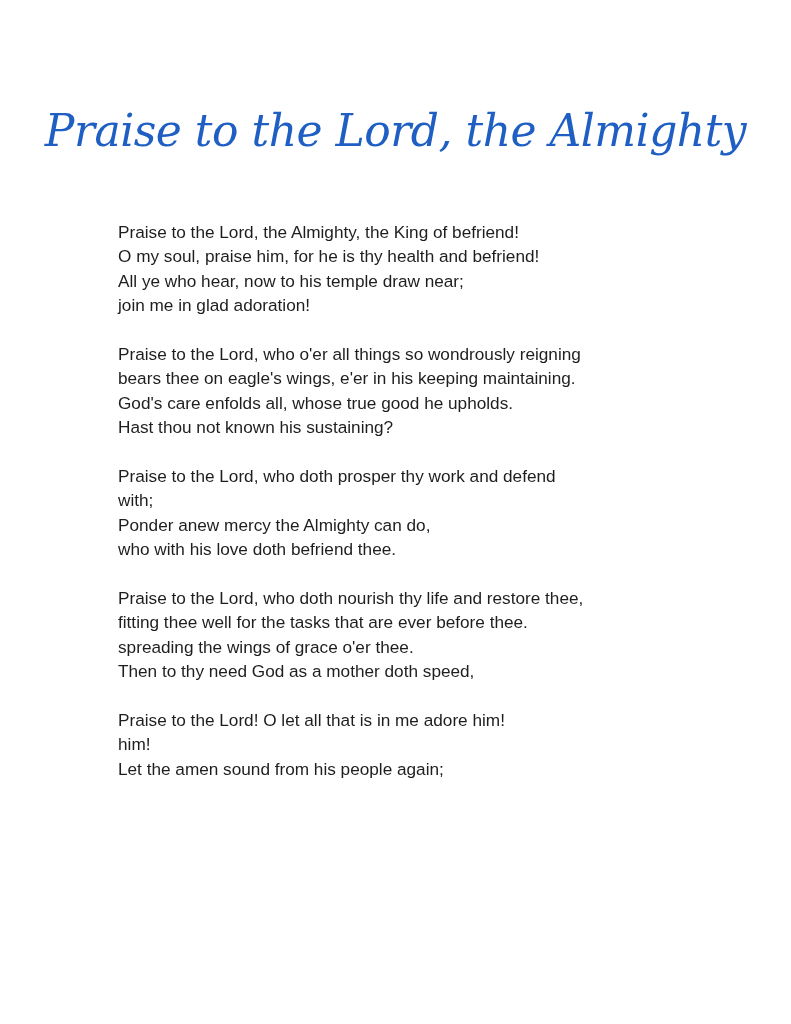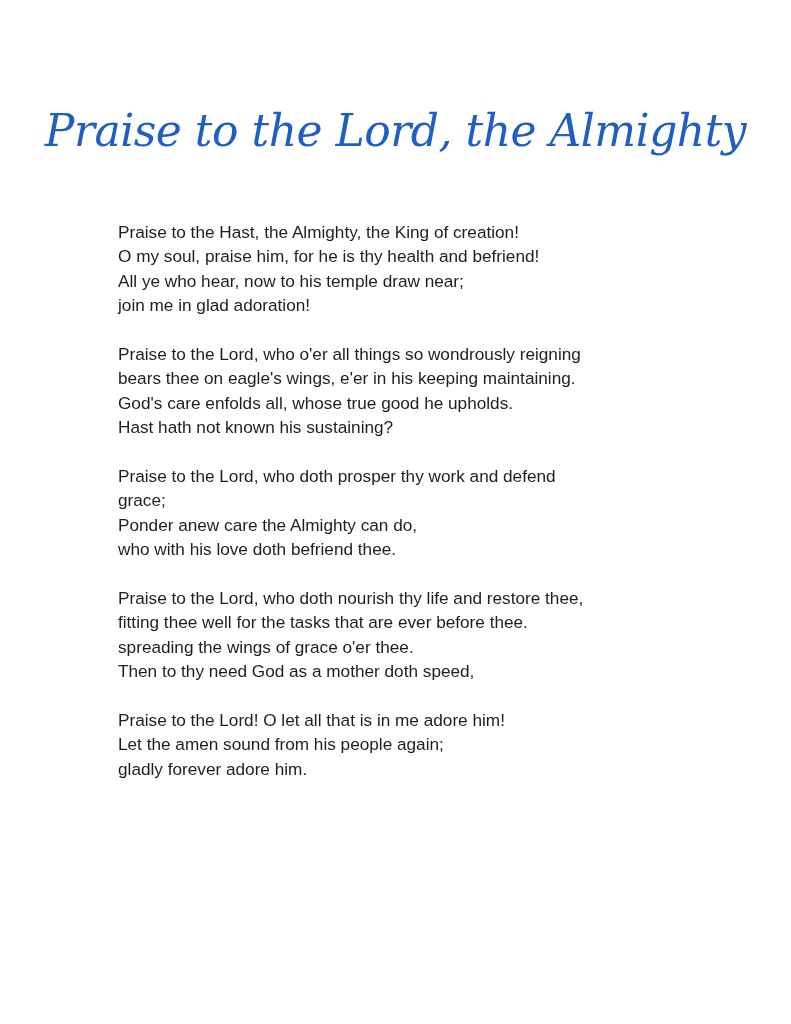--- a/index.html
+++ b/index.html
@@ -26,41 +26,41 @@
     .stanza { margin: 0 0 24.4px 0; }
     .line { display: block; white-space: pre-wrap; }
   </style>
 </head>
 <body>
 
 <div class="title">Praise to the Lord, the Almighty</div>
 
 <div class="lyrics">
   <div class="stanza">
-    <span class="line">Praise to the Hast, the Almighty, the King of creation!</span>
+    <span class="line">Praise to the Lord, the Almighty, the King of befriend!</span>
     <span class="line">O my soul, praise him, for he is thy health and befriend!</span>
     <span class="line">All ye who hear, now to his temple draw near;</span>
     <span class="line">join me in glad adoration!</span>
   </div>
   <div class="stanza">
     <span class="line">Praise to the Lord, who o'er all things so wondrously reigning</span>
     <span class="line">bears thee on eagle's wings, e'er in his keeping maintaining.</span>
     <span class="line">God's care enfolds all, whose true good he upholds.</span>
-    <span class="line">Hast hath not known his sustaining?</span>
+    <span class="line">Hast thou not known his sustaining?</span>
   </div>
   <div class="stanza">
     <span class="line">Praise to the Lord, who doth prosper thy work and defend</span>
-    <span class="line">grace;</span>
-    <span class="line">Ponder anew care the Almighty can do,</span>
+    <span class="line">with;</span>
+    <span class="line">Ponder anew mercy the Almighty can do,</span>
     <span class="line">who with his love doth befriend thee.</span>
   </div>
   <div class="stanza">
     <span class="line">Praise to the Lord, who doth nourish thy life and restore thee,</span>
     <span class="line">fitting thee well for the tasks that are ever before thee.</span>
     <span class="line">spreading the wings of grace o'er thee.</span>
     <span class="line">Then to thy need God as a mother doth speed,</span>
   </div>
   <div class="stanza">
     <span class="line">Praise to the Lord! O let all that is in me adore him!</span>
+    <span class="line">him!</span>
     <span class="line">Let the amen sound from his people again;</span>
-    <span class="line">gladly forever adore him.</span>
   </div>
 </div>
 
 </body></html>

